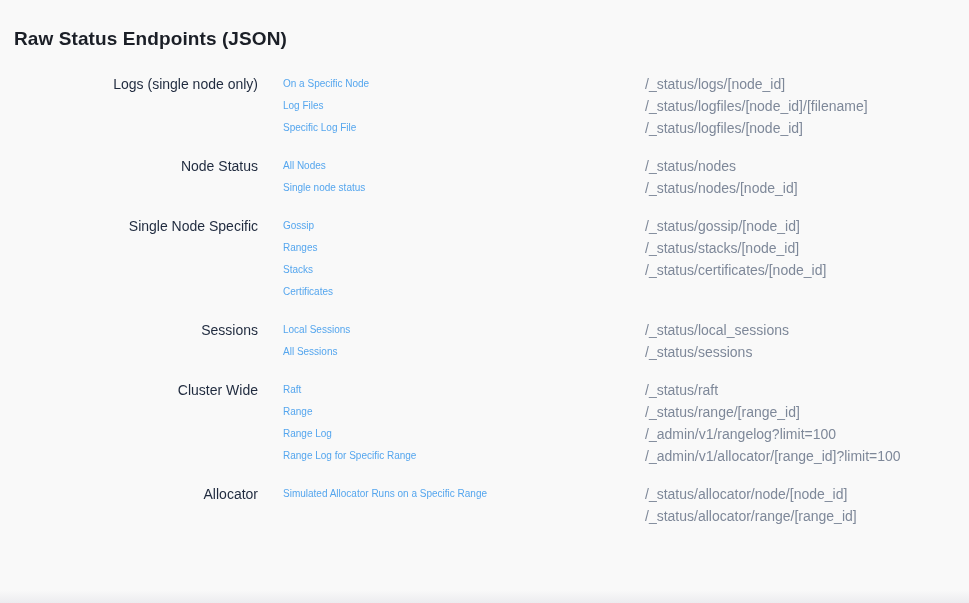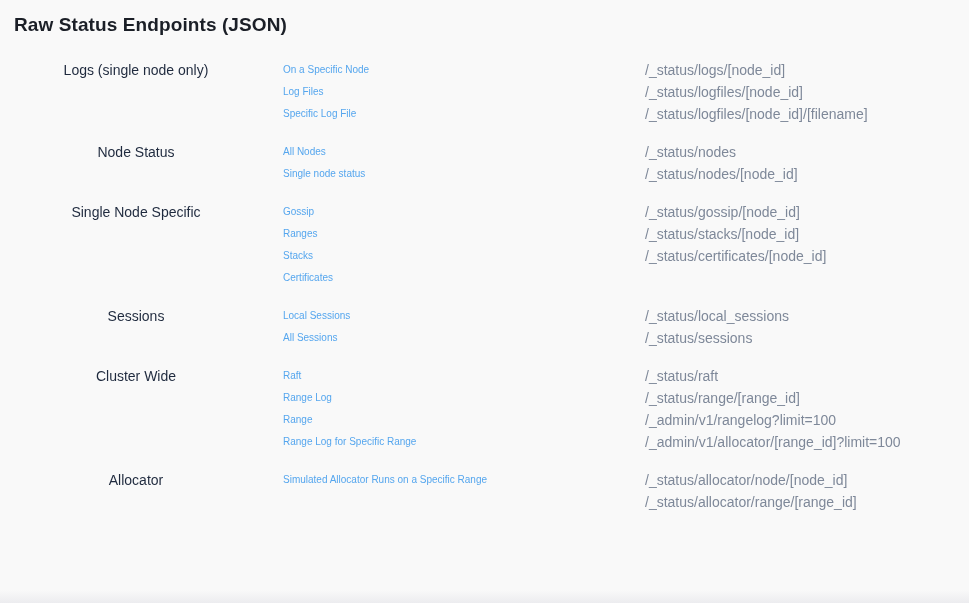--- a/index.html
+++ b/index.html
@@ -9,39 +9,39 @@
   }
   body {
     width: 969px;
     height: 603px;
     background: var(--bg-color, #f9f9f9);
     font-family: "Liberation Sans", sans-serif;
     overflow: hidden;
     position: relative;
   }
   .page {
-    padding: 14px 14px 0 14px;
+    padding: 28px 14px 0 14px;
   }
   .page-title {
     font-size: 19px;
     font-weight: bold;
     color: var(--title-color, #1b1f27);
     line-height: 22px;
     margin: 0 0 23px 0;
     letter-spacing: 0.1px;
   }
   .group {
     display: grid;
     grid-template-columns: 244px 387px auto;
   }
   .group + .group {
     margin-top: 16px;
   }
   .category {
-    text-align: center;
+    text-align: right;
     color: var(--category-color, #1f2a3e);
     font-size: 14px;
     line-height: 22px;
   }
   .links {
     padding-left: 25px;
   }
   .link {
     display: block;
     color: var(--link-color, #55a6ee);
@@ -73,22 +73,22 @@
   <div id="groups">
       <div class="group">
         <div class="category">Logs (single node only)</div>
         <div class="links">
           <a class="link" href="#">On a Specific Node</a>
           <a class="link" href="#">Log Files</a>
           <a class="link" href="#">Specific Log File</a>
         </div>
         <div class="paths">
           <div class="path">/_status/logs/[node_id]</div>
+          <div class="path">/_status/logfiles/[node_id]/[filename]</div>
           <div class="path">/_status/logfiles/[node_id]</div>
-          <div class="path">/_status/logfiles/[node_id]/[filename]</div>
         </div>
       </div>
       <div class="group">
         <div class="category">Node Status</div>
         <div class="links">
           <a class="link" href="#">All Nodes</a>
           <a class="link" href="#">Single node status</a>
         </div>
         <div class="paths">
           <div class="path">/_status/nodes</div>
@@ -117,22 +117,22 @@
         </div>
         <div class="paths">
           <div class="path">/_status/local_sessions</div>
           <div class="path">/_status/sessions</div>
         </div>
       </div>
       <div class="group">
         <div class="category">Cluster Wide</div>
         <div class="links">
           <a class="link" href="#">Raft</a>
+          <a class="link" href="#">Range</a>
           <a class="link" href="#">Range Log</a>
-          <a class="link" href="#">Range</a>
           <a class="link" href="#">Range Log for Specific Range</a>
         </div>
         <div class="paths">
           <div class="path">/_status/raft</div>
           <div class="path">/_status/range/[range_id]</div>
           <div class="path">/_admin/v1/rangelog?limit=100</div>
           <div class="path">/_admin/v1/allocator/[range_id]?limit=100</div>
         </div>
       </div>
       <div class="group">

